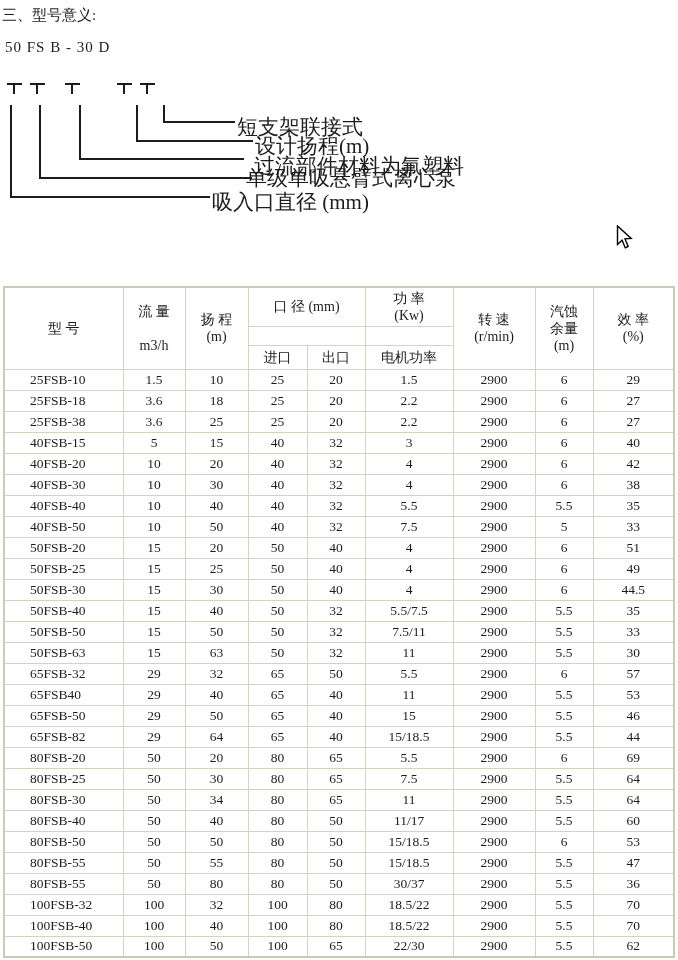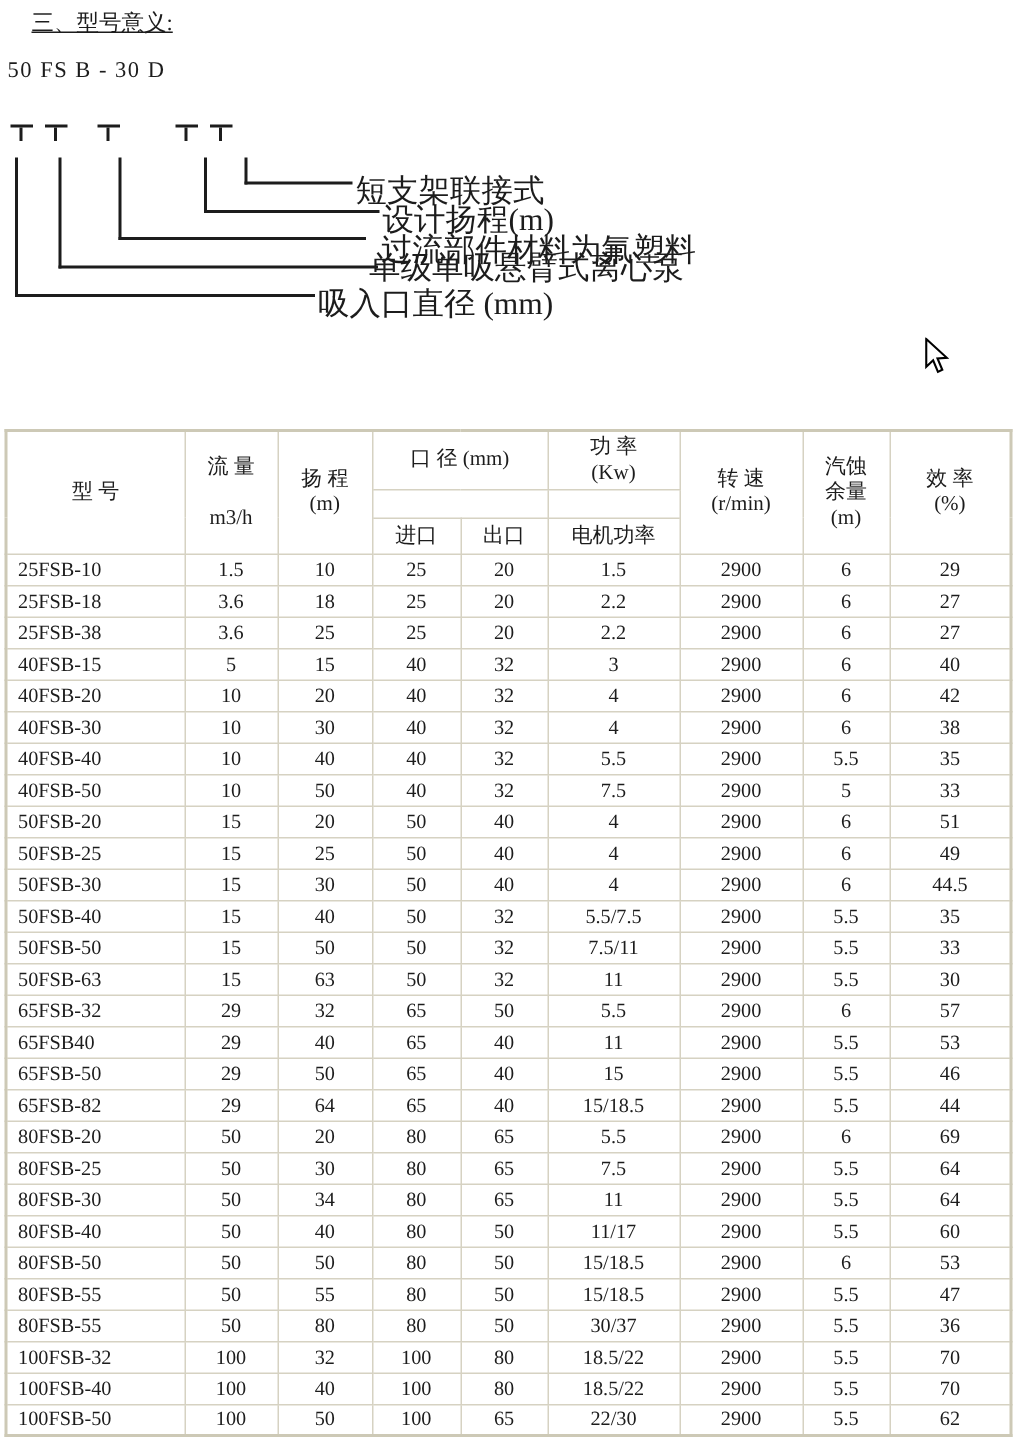--- a/index.html
+++ b/index.html
@@ -1,21 +1,21 @@
 <!DOCTYPE html>
 <html><head>
 <meta charset="utf-8">
 <style>
   html,body{margin:0;padding:0;background:#fff;}
   #page{
     position:relative;width:678px;height:960px;background:#fff;overflow:hidden;
     font-family:"Liberation Serif","DejaVu Serif",serif;color:#1c1c1c;
   }
   .heading{position:absolute;font-size:15px;white-space:nowrap;}
-  #sec3-heading{left:21px;top:6px;text-decoration:underline;}
+  #sec3-heading{left:2px;top:6px;}
   #model-code{position:absolute;left:5px;top:39px;font-size:15px;letter-spacing:1px;white-space:nowrap;}
   #sec4-heading{left:5px;top:228px;}
 
   
   .tick{position:absolute;top:83px;width:15px;height:2px;background:#1c1c1c;}
   .tick::after{content:"";position:absolute;left:6px;top:2px;width:2px;height:9px;background:#1c1c1c;}
   .t1{left:7px}.t2{left:30px}.t3{left:65px}.t4{left:117px}.t5{left:140px}
   .vl,.hl{position:absolute;background:#1c1c1c;}
   .vl{width:2px;top:105px;}
   .hl{height:2px;}
@@ -49,21 +49,21 @@
     font-weight:normal;font-size:14px;text-align:center;vertical-align:middle;
     white-space:pre-line;line-height:17px;padding:0;
   }
   th.h-flow{line-height:16px;}
   th.h-npsh{line-height:26px;margin-left:48px;}
   tr.hrow1{height:39px}
   tr.hrow2{height:19px}
   tr.hrow3{height:24px}
   #spec-table tbody tr{height:21px;}
   #spec-table td{font-size:13.5px;text-align:center;padding:0 2px;}
-  #spec-table td.model-cell{text-align:left;padding-left:7px;}
+  #spec-table td.model-cell{text-align:left;padding-left:25px;}
   .c1{width:119px}.c2{width:62px}.c3{width:63px}.c4{width:59px}.c5{width:58px}
   .c6{width:88px}.c7{width:82px}.c8{width:58px}.c9{width:auto}
 
   #cursor{position:absolute;left:616px;top:225px;width:17px;height:26px;}
 </style>
 </head>
 <body>
 
 <div id="page">
 

